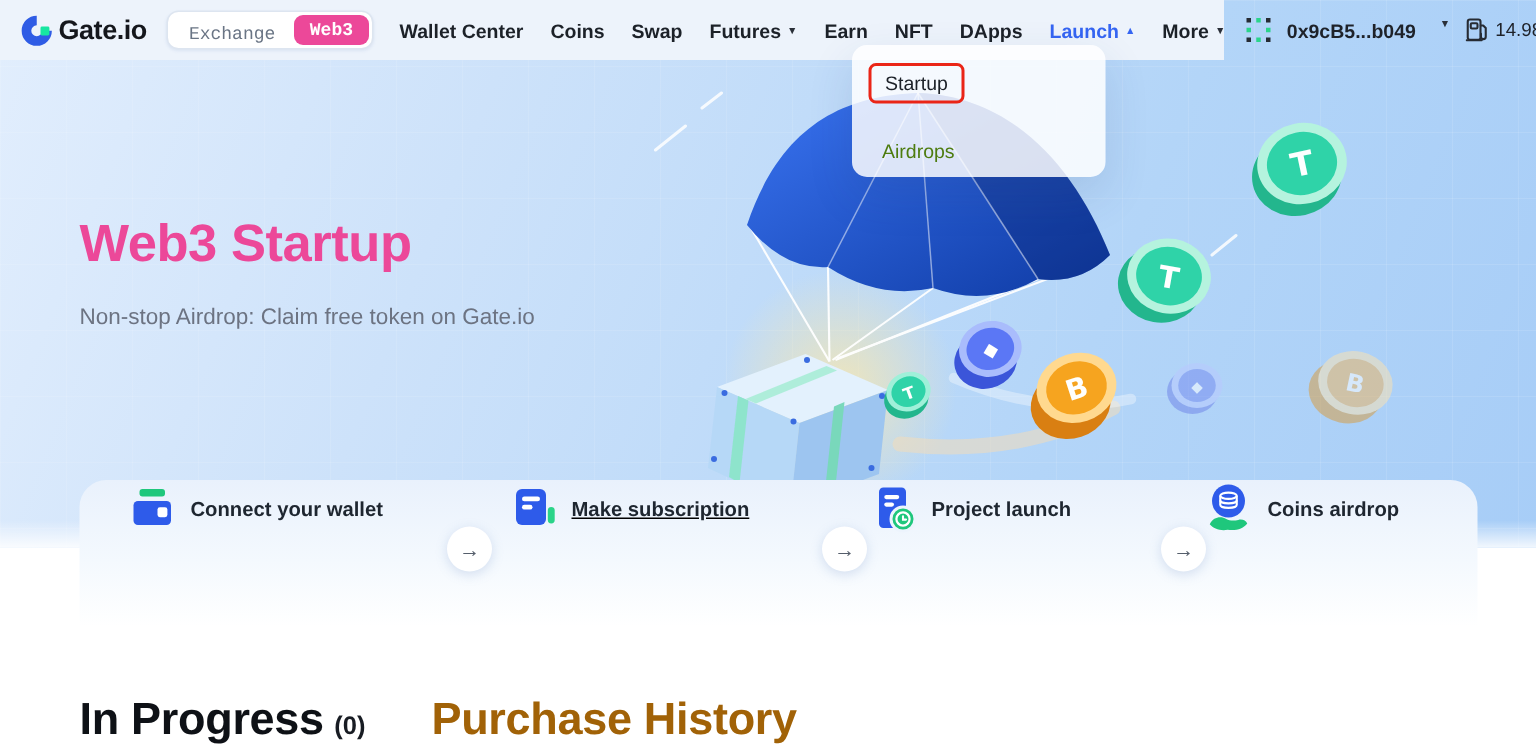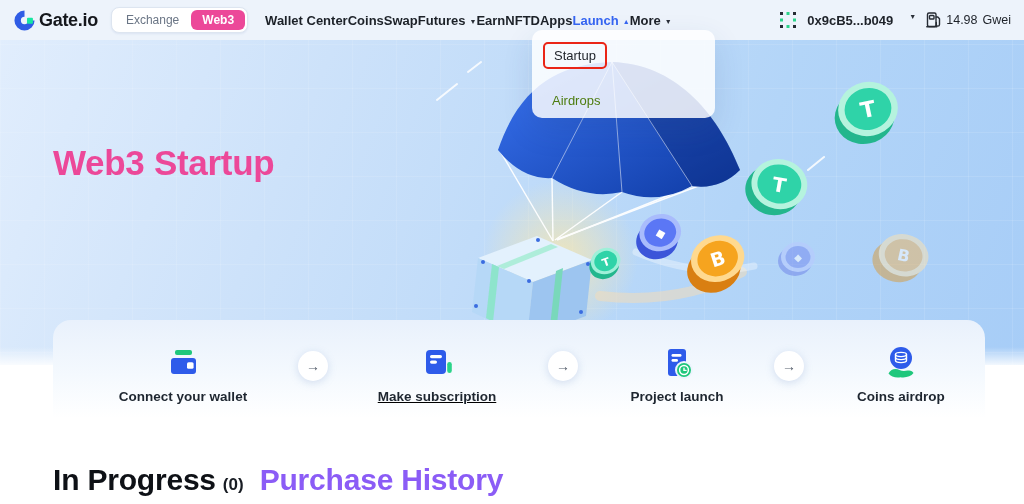--- a/index.html
+++ b/index.html
@@ -12,71 +12,71 @@
              background:linear-gradient(112deg,#e2eefd 0%,#cde2fa 30%,#b3d5f8 70%,#a7cdf7 100%); }
   .hero-bg::after { content:""; position:absolute; inset:0;
              background-image:linear-gradient(rgba(255,255,255,.20) 1px, transparent 1px),
                               linear-gradient(90deg, rgba(255,255,255,.20) 1px, transparent 1px);
              background-size:44px 44px; opacity:.55; }
   .hero-bg::before { content:""; position:absolute; left:0; right:0; bottom:0; height:18px;
              background:linear-gradient(180deg, rgba(255,255,255,0), rgba(255,255,255,.85)); z-index:2; }
   .illustration { position:absolute; left:0; top:0; z-index:2; pointer-events:none; }
 
   
-  .header { position:absolute; top:0; left:0; width:1024px; height:40px; background:#edf3fb;
+  .header { position:absolute; top:0; left:0; width:816px; height:40px; background:#edf3fb;
             display:flex; align-items:center; padding:0 13px; gap:13px; z-index:30; }
   .logo { display:flex; align-items:center; gap:3px; }
   .logo-text { font-size:18px; font-weight:800; color:#15171c; letter-spacing:-.3px; }
-  .toggle { display:flex; align-items:center; background:#fff; border:1px solid #dde5f0;
-            border-radius:8px; height:26px; padding:2px; box-shadow:0 1px 2px rgba(120,150,200,.15); }
+  .toggle { display:flex; align-items:flex-end; background:#fff; border:1px solid #dde5f0;
+            border-radius:8px; height:26px; padding:2px; box-shadow:0 1px 2px rgba(120,150,200,.15);font-family:Liberation Mono, monospace; }
   .toggle-exchange { font-size:12px; color:#6a7585; padding:0 12px; cursor:pointer; }
   .toggle-web3 { font-size:12px; color:#fff; background:#ec4899; border-radius:6px;
                  padding:3px 11px; font-weight:700; cursor:pointer; }
-  .nav { display:flex; align-items:center; margin-left:4px; }
+  .nav { display:flex; align-items:center; gap:18px; margin-left:4px; }
   .nav-item { display:flex; align-items:center; gap:4px; font-size:13px; font-weight:600;
               color:#1c2128; cursor:pointer; white-space:nowrap; }
   .nav-item .chev { font-size:7px; color:#2a2f38; transform:translateY(.5px); }
   .nav-item.active { color:#3565f2; }
   .nav-item.active .chev { color:#3565f2; }
   .hdr-right { margin-left:auto; display:flex; align-items:center; gap:10px; }
   .addr { display:flex; align-items:flex-start; gap:16px; font-size:13px; font-weight:600; color:#1e2229; cursor:pointer; }
   .gas { display:flex; align-items:center; gap:5px; font-size:12.5px; font-weight:500; color:#1e2229; cursor:pointer; }
   .chev-sm { font-size:7px; color:#2a2f38; }
 
   
-  .launch-menu { position:absolute; left:532px; top:30px; width:183px; height:88px; z-index:40;
+  .launch-menu { position:absolute; left:568px; top:30px; width:169px; height:88px; z-index:40;
                  background:rgba(255,255,255,.84); border-radius:10px;
                  box-shadow:0 12px 30px rgba(40,70,130,.14); }
   .menu-item-startup { position:absolute; left:11px; top:12px; border:2px solid #ea2517;
                  border-radius:5px; padding:4px 9px; font-size:13px; color:#1c2128; cursor:pointer; }
   .menu-item-airdrops { position:absolute; left:20px; top:63px; font-size:13px; color:#4d7c0f; cursor:pointer; }
 
   
   .hero-title { position:absolute; left:53px; top:143px; z-index:5; font-size:35px;
                 font-weight:800; color:#ec4899; letter-spacing:-.3px; }
   .hero-sub { position:absolute; left:53px; top:203px; z-index:5; font-size:15px; color:#6c7382; }
 
   
   .steps-panel { position:absolute; left:53px; top:320px; width:932px; height:98px; z-index:6;
                  border-radius:18px 18px 0 0;
                  background:linear-gradient(180deg,#e9f1fc 0%,#f4f9fe 55%,#ffffff 100%); }
-  .step { position:absolute; top:25px; width:200px; display:flex; flex-direction:column;
+  .step { position:absolute; top:1px; width:200px; display:flex; flex-direction:row;
           align-items:center; gap:8px; cursor:default; }
   .step-label { font-size:13.5px; font-weight:600; color:#1e2630; }
   .arrow-circle { position:absolute; top:31px; width:30px; height:30px; border-radius:50%;
                   background:#fff; box-shadow:0 2px 8px rgba(120,150,200,.28);
                   display:flex; align-items:center; justify-content:center;
                   font-size:14px; color:#555e6b; }
 
   
-  .tabs { position:absolute; left:53px; top:463px; display:flex; align-items:baseline; gap:16px; z-index:5; }
+  .tabs { position:absolute; left:53px; top:463px; display:flex; align-items:baseline; gap:44px; z-index:5; }
   .tab-active { display:flex; align-items:baseline; gap:7px; cursor:pointer; }
   .tab-active-label { font-size:30px; font-weight:800; color:#0e1116; letter-spacing:-.2px; }
   .tab-count { font-size:17px; font-weight:700; color:#181c23; }
-  .tab-inactive { font-size:30px; font-weight:800; color:#8b5cf6; letter-spacing:-.2px; cursor:pointer; }
+  .tab-inactive { font-size:30px; font-weight:800; color:#a16207; letter-spacing:-.2px; cursor:pointer; }
 </style>
 </head>
 <body>
 
 <div class="page">
 
   <div class="hero-bg"></div>
 
   <svg class="illustration" width="1024" height="365" viewBox="0 0 1024 365">
     <defs>
@@ -257,20 +257,21 @@
   <div class="launch-menu">
     <div class="menu-item-startup">
       <span>Startup</span>
     </div>
     <div class="menu-item-airdrops">
       <span>Airdrops</span>
     </div>
   </div>
 
   <div class="hero-title">Web3 Startup</div>
+  <div class="hero-sub">Non-stop Airdrop: Claim free token on Gate.io</div>
 
   <div class="steps-panel">
 
     <div class="step" style="left:30px;">
       <svg width="36" height="36" viewBox="0 0 36 36">
         <rect x="10" y="5" width="17" height="5" rx="2" fill="#1fc77c"></rect>
         <rect x="6" y="13" width="25" height="16" rx="3" fill="#2e5bea"></rect>
         <rect x="22" y="17.2" width="6.6" height="6.6" rx="1.6" fill="#ffffff"></rect>
       </svg>
       <span class="step-label">Connect your wallet</span>

